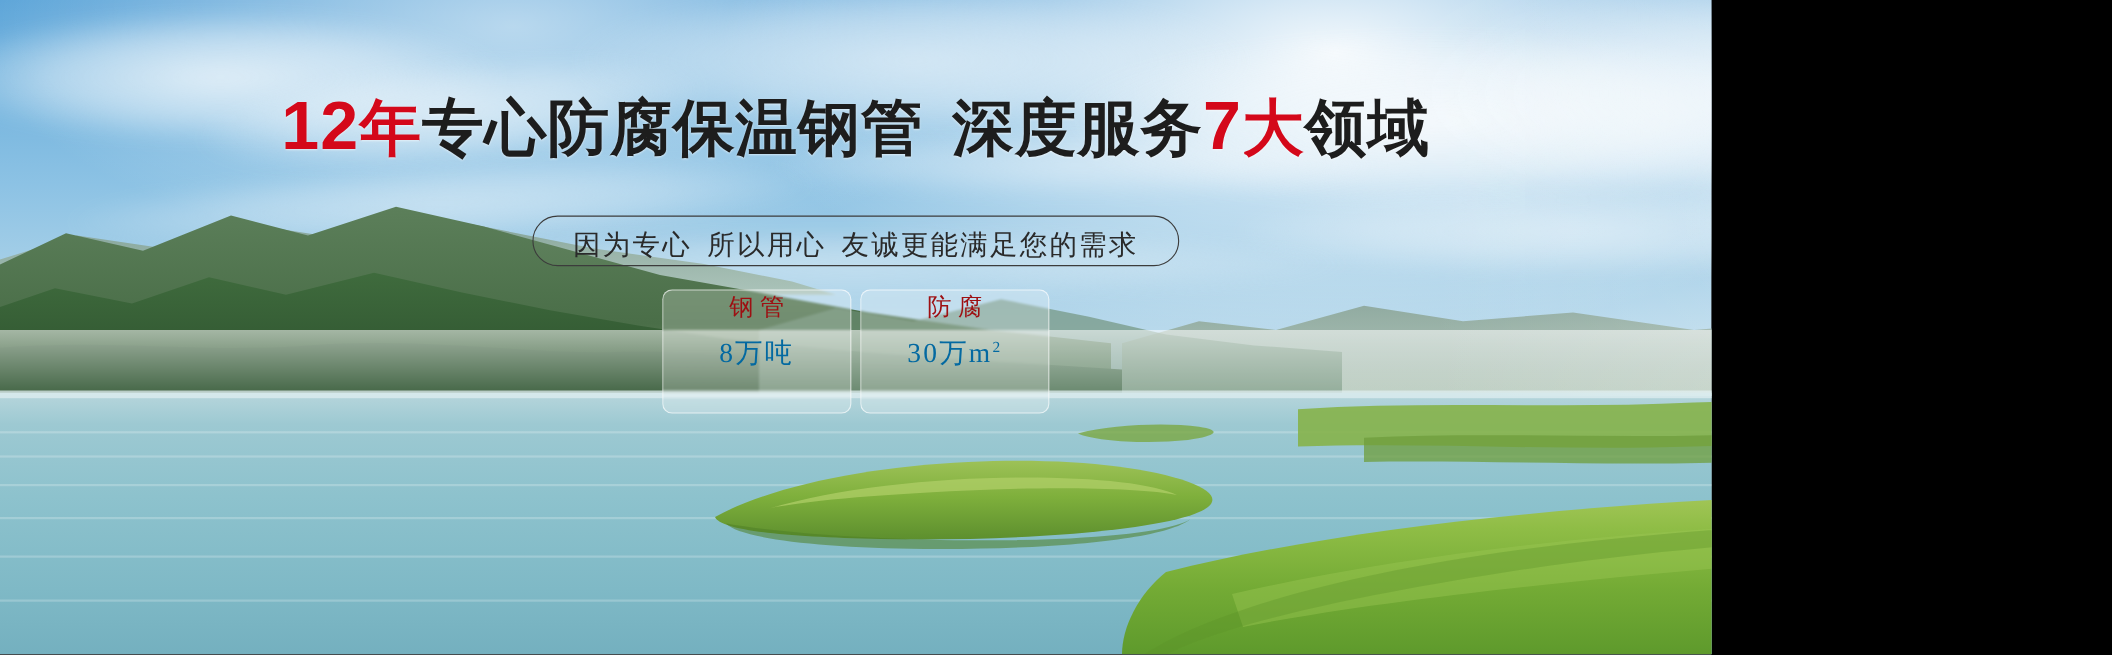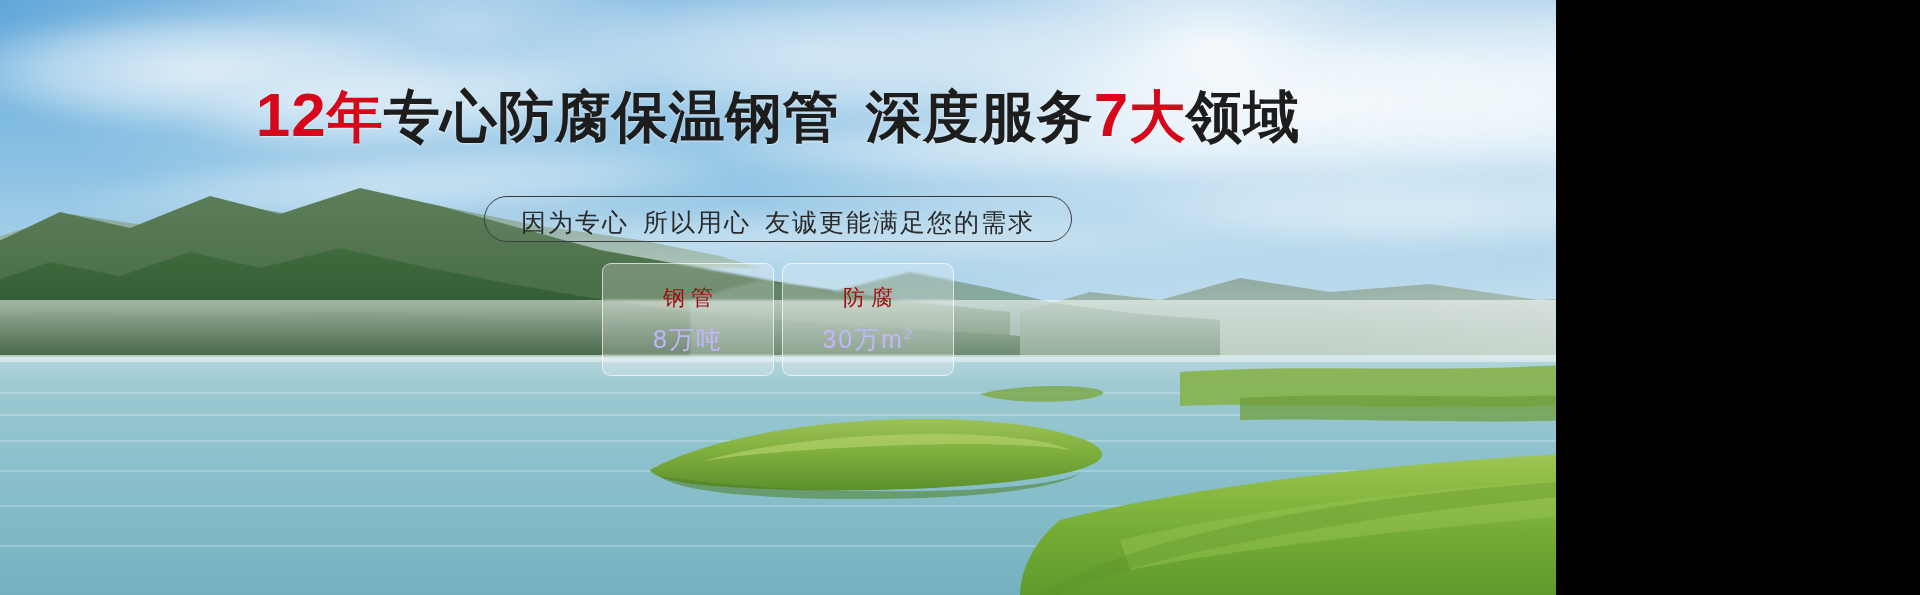--- a/index.html
+++ b/index.html
@@ -92,36 +92,36 @@
     display: flex;
     gap: 8px;
   }
   .card {
     width: 172px; height: 113px;
     border-radius: 9px;
     border: 1px solid rgba(255,255,255,0.65);
     background: rgba(255,255,255,0.22);
     backdrop-filter: blur(1px);
     display: flex; flex-direction: column;
-    align-items: center; justify-content: center;
+    align-items: center; justify-content: flex-start;
     gap: 10px;
   }
   .card .ctitle {
     font-size: 22px;
     letter-spacing: 6px;
     text-indent: 6px;
     color: #9e0f12;
     font-family: "Liberation Serif", "DejaVu Serif", serif;
     font-weight: 400;
   }
   .card .cvalue {
     font-size: 25px;
     letter-spacing: 2px;
-    color: #c4b5fd;
-    font-family: Liberation Sans, sans-serif;
+    color: #0369a1;
+    font-family: Liberation Serif, serif;
   }
   .card .cvalue sup { font-size: 14px; vertical-align: super; }
 </style>
 </head>
 <body>
 
 <div class="banner">
 
   <div class="sky"></div>
   <div class="clouds">

